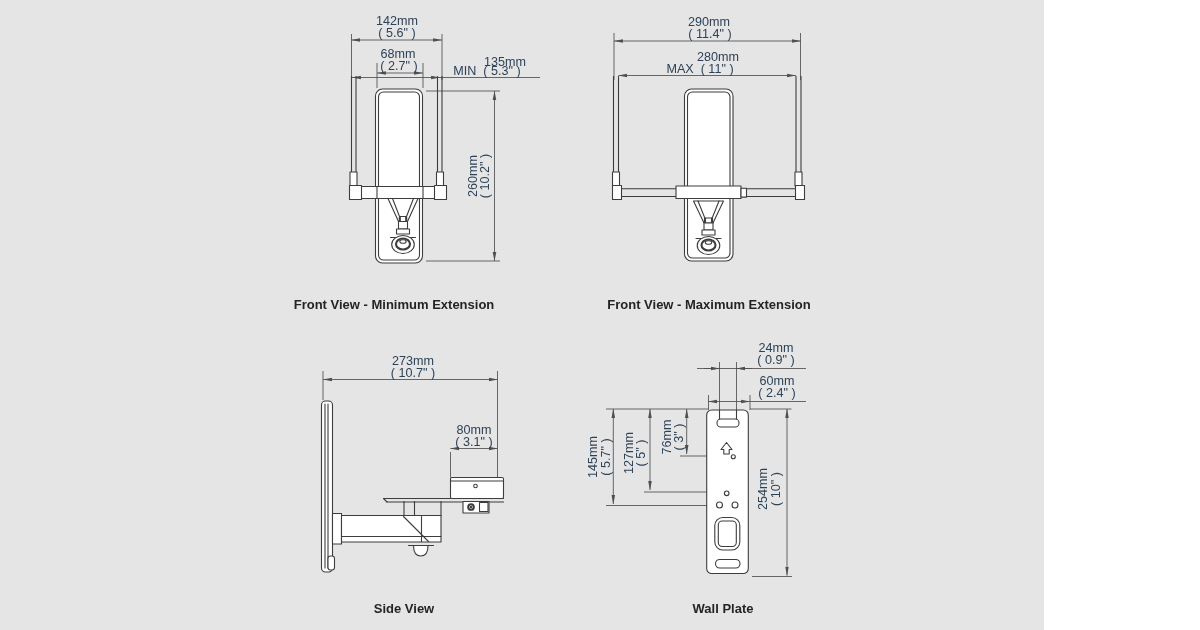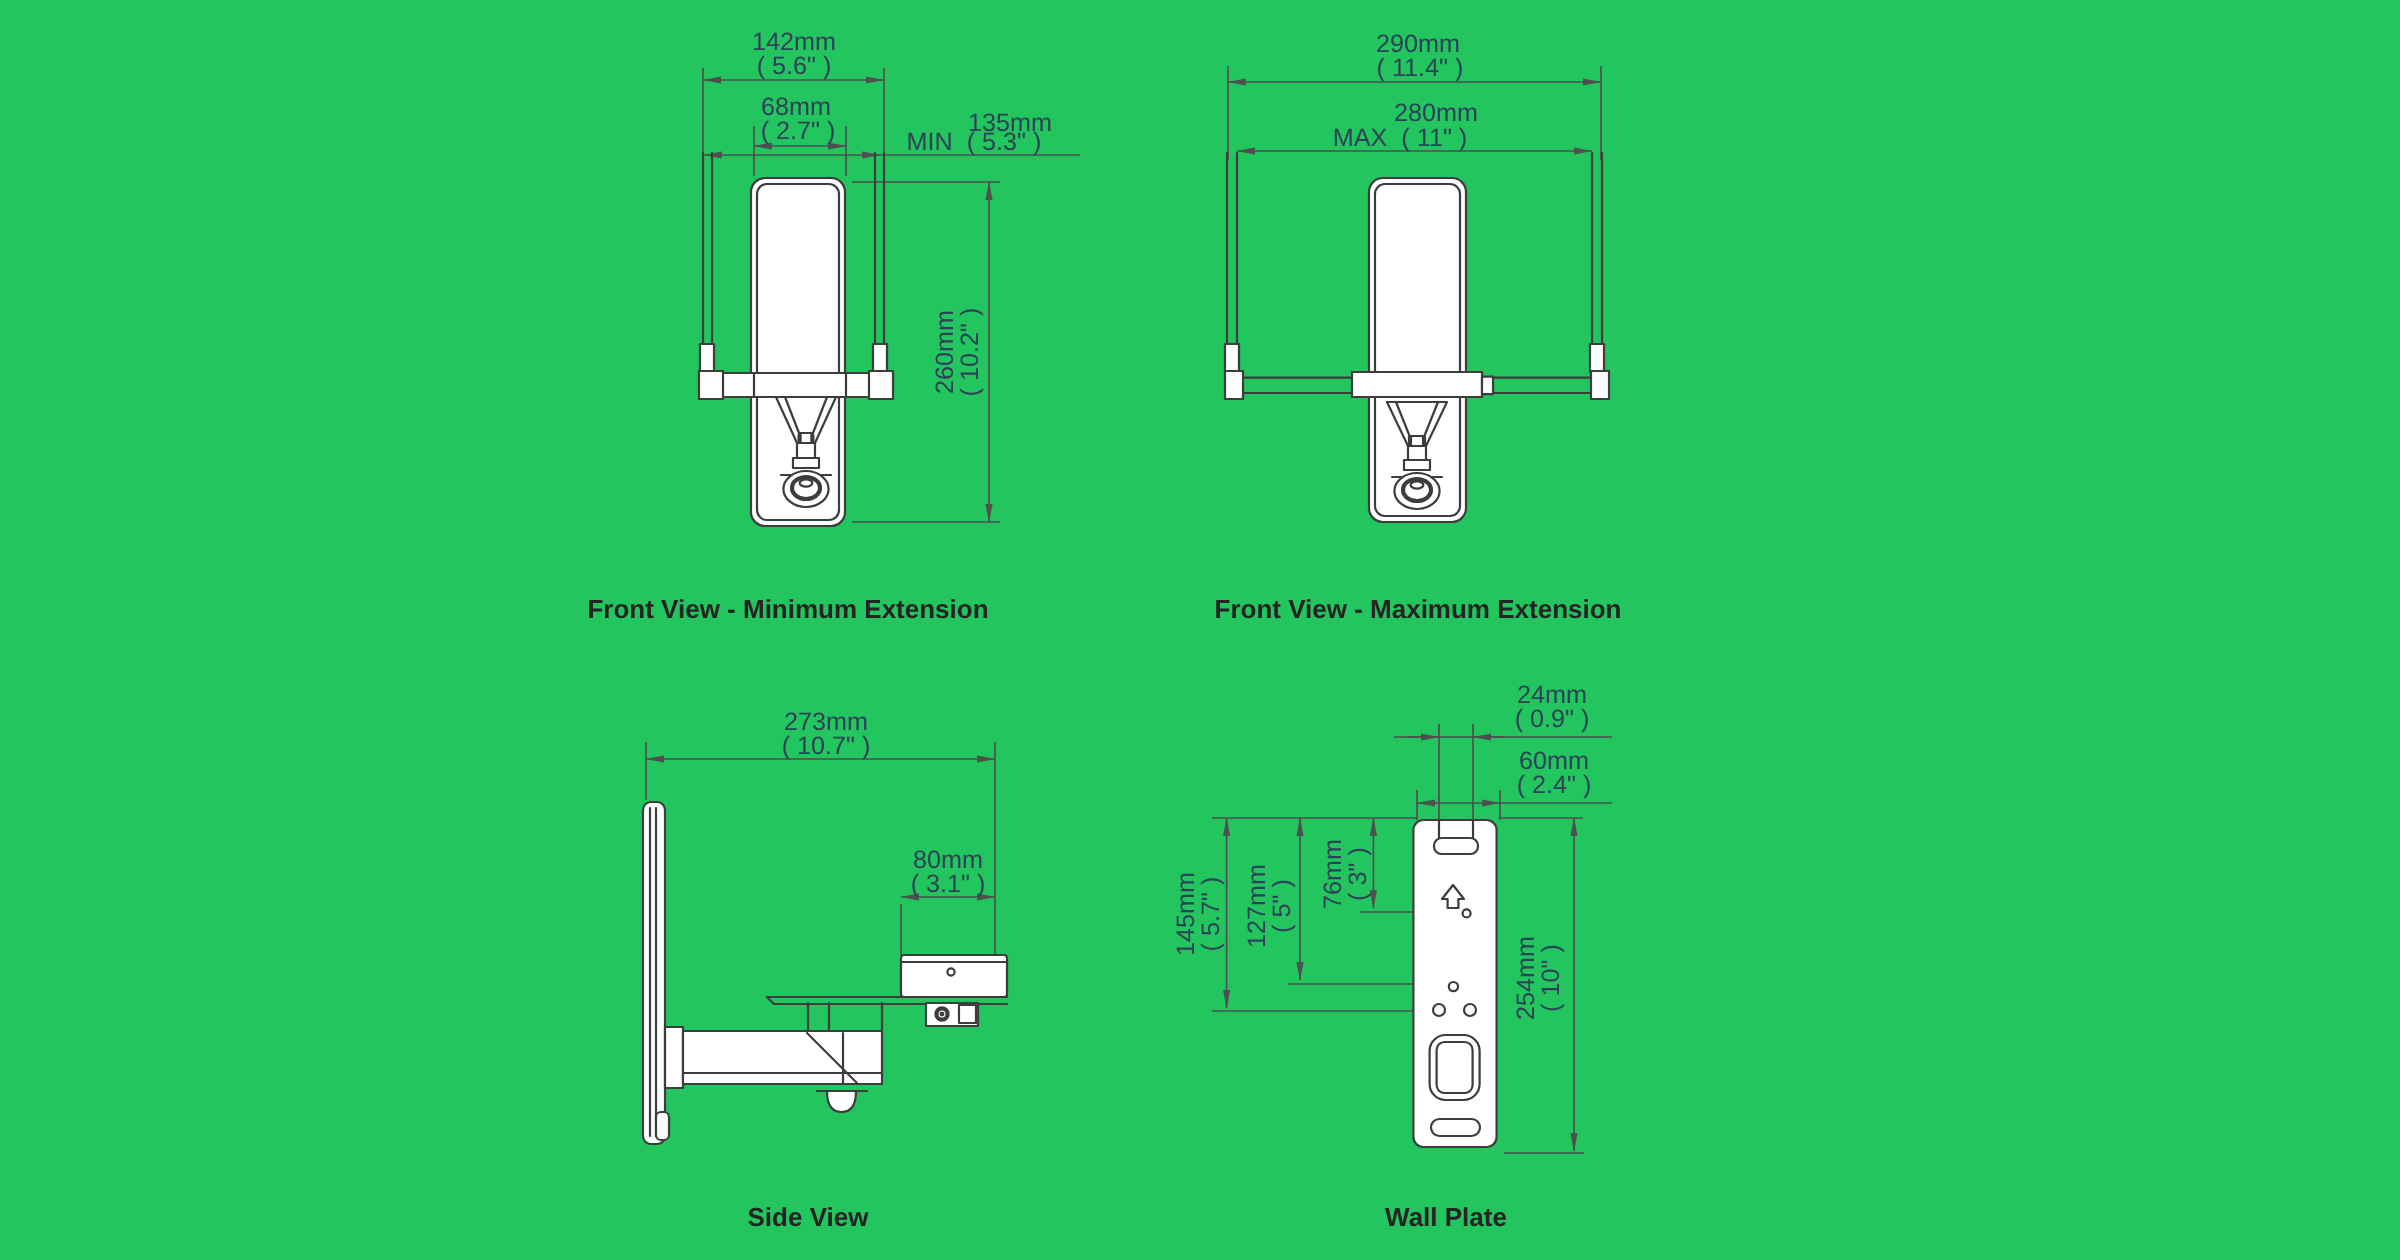--- a/index.html
+++ b/index.html
@@ -1,17 +1,17 @@
 <!DOCTYPE html>
 <html><head>
 <meta charset="utf-8">
 <style>
   html,body{margin:0;padding:0;background:#ffffff;}
   body{width:1200px;height:630px;overflow:hidden;font-family:"Liberation Sans",sans-serif;}
-  #canvas{position:relative;width:1200px;height:630px;background:#22c55e;}
+  #canvas{position:relative;width:1044px;height:630px;background:#e5e5e5;}
   svg{display:block;}
   
   .pl{fill:none;stroke:#3d3d3d;stroke-width:1.1;stroke-linejoin:round;stroke-linecap:round;}
   .pf{fill:#ffffff;stroke:#3d3d3d;stroke-width:1.1;stroke-linejoin:round;}
   .pk{fill:none;stroke:#3d3d3d;stroke-width:2.1;stroke-linecap:round;}
   
   .dl{fill:none;stroke:#4f4f4f;stroke-width:0.85;}
   .da{fill:none;stroke:#4f4f4f;stroke-width:0.85;marker-start:url(#ah);marker-end:url(#ah);}
   .de{fill:none;stroke:#4f4f4f;stroke-width:0.85;marker-end:url(#ah);}
   

